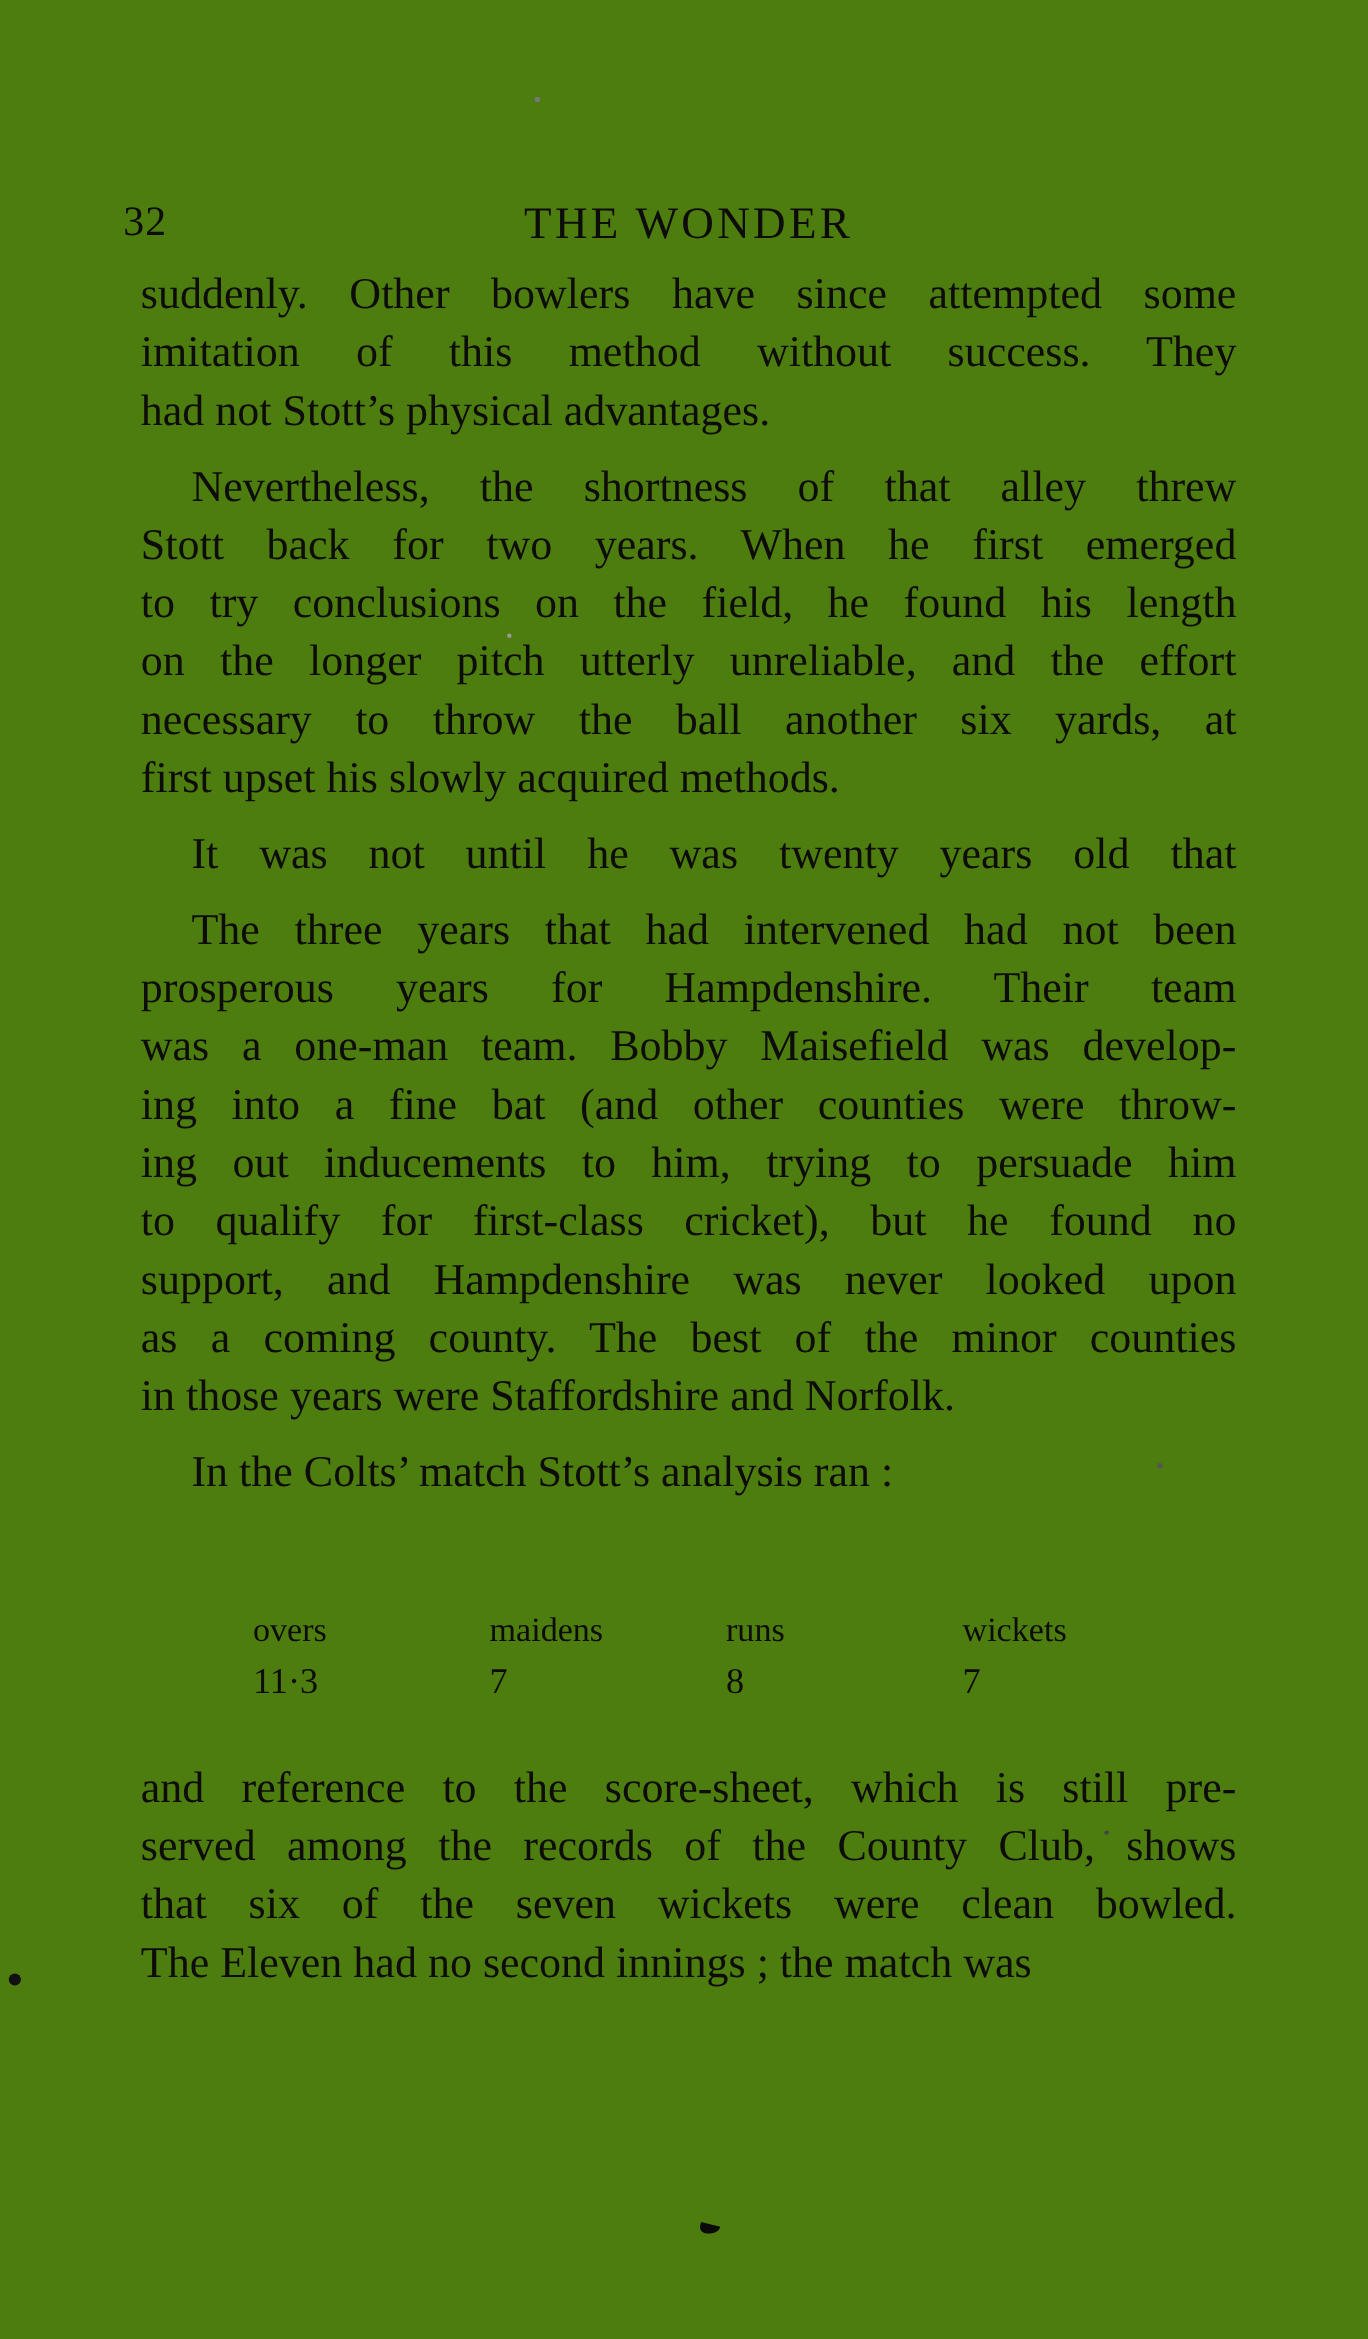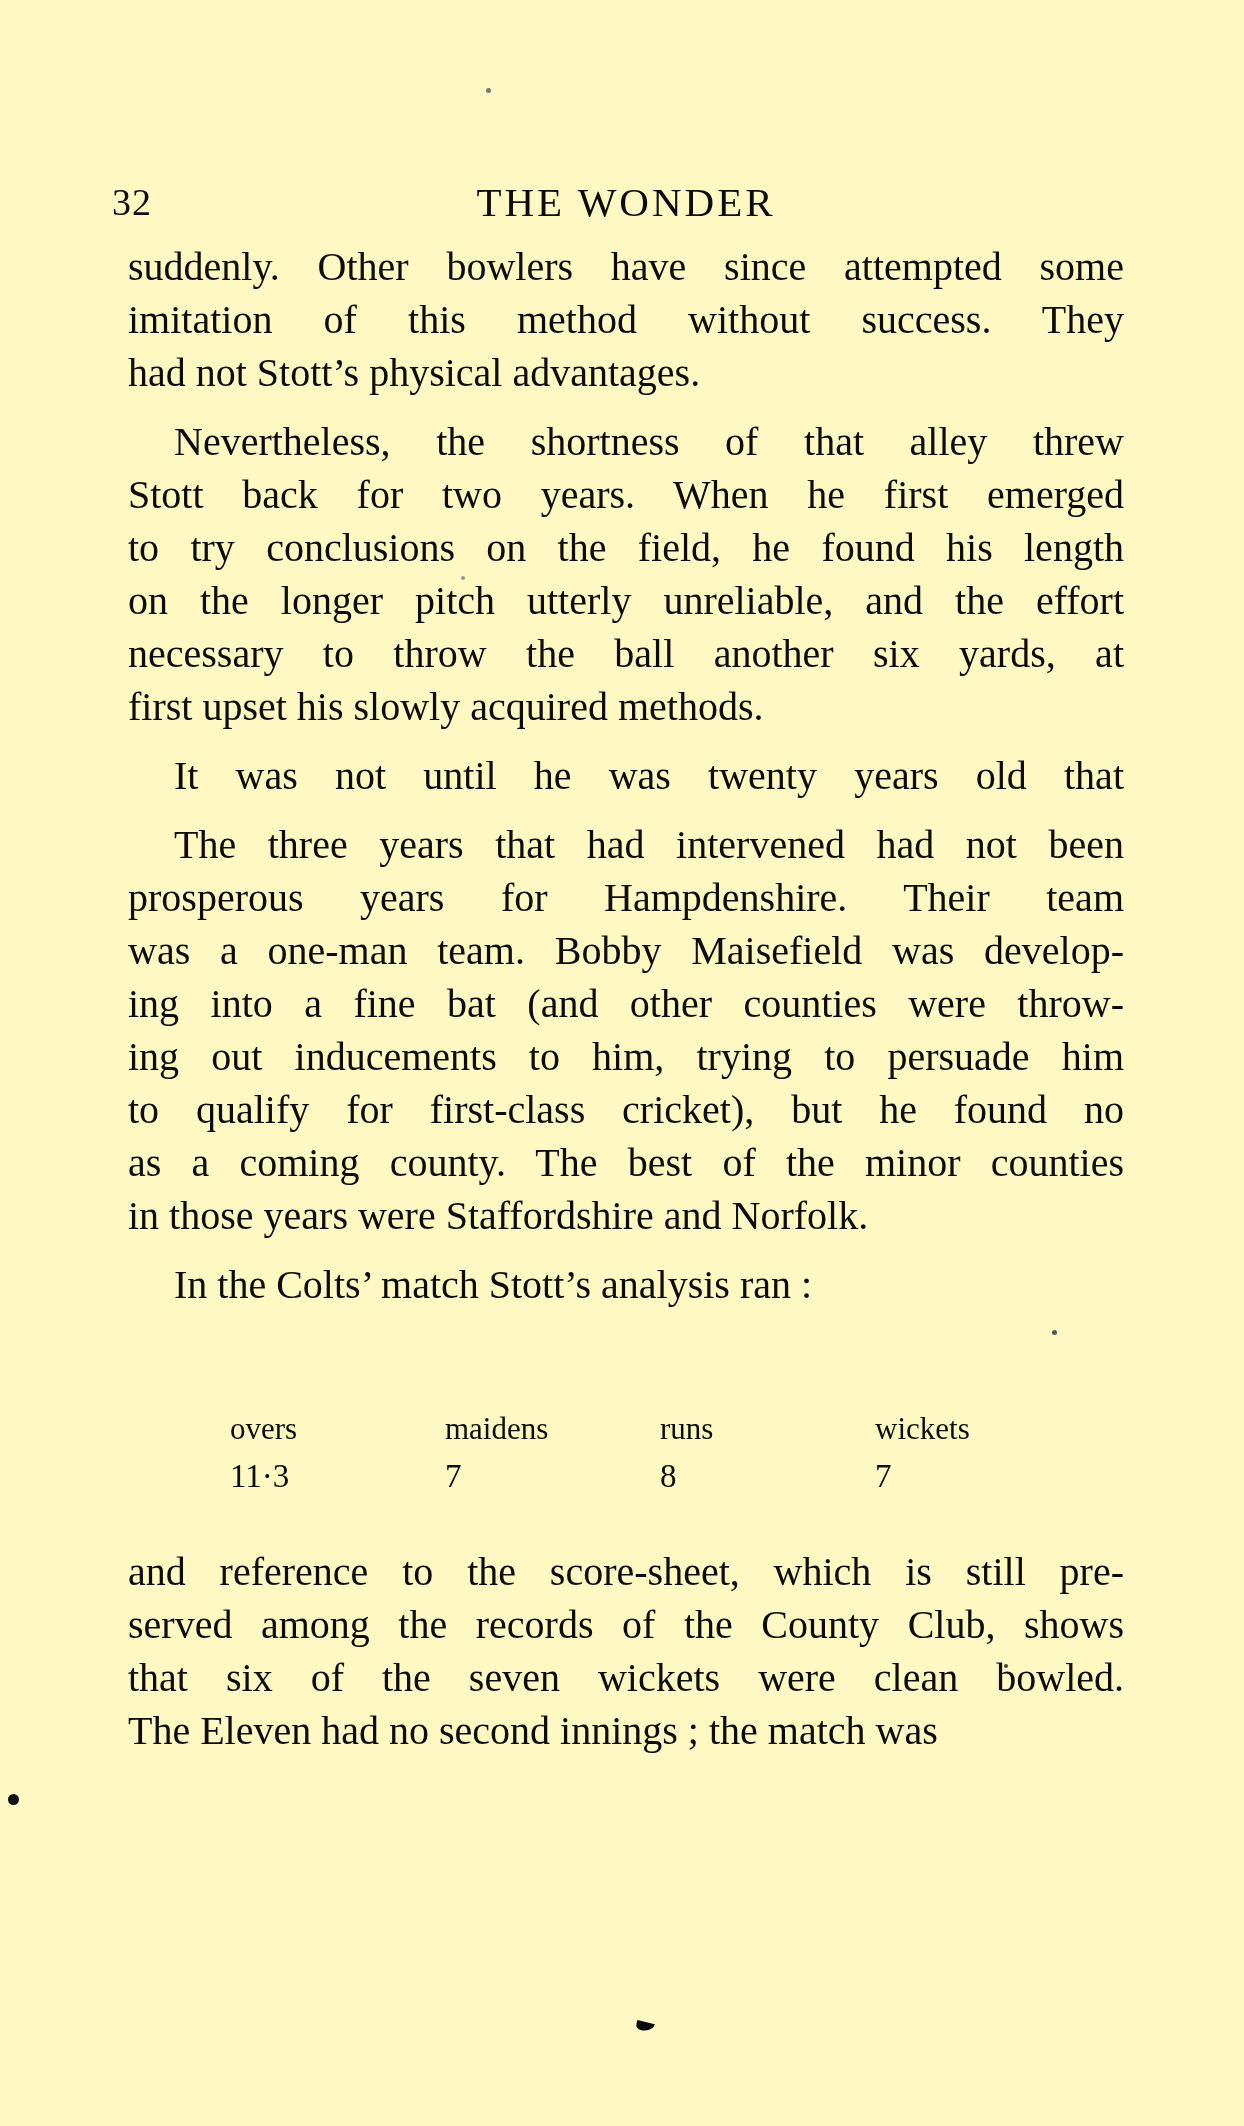--- a/index.html
+++ b/index.html
@@ -1,20 +1,20 @@
 <!DOCTYPE html>
 <html><head>
 <meta charset="utf-8">
 <style>
   html, body { margin: 0; padding: 0; background: #e8e8e8; }
   .page {
     position: relative;
     width: 1244px;
     height: 2126px;
-    background: #fef9c3;
+    background: #4d7c0f;
     font-family: "Liberation Serif", "DejaVu Serif", serif;
     color: #0d0c0a;
     overflow: hidden;
     margin: 0 auto;
   }
   .text-block {
     position: absolute;
     left: 112px;
     right: 104px;
     top: 178px;
@@ -100,20 +100,21 @@
         <div class="paragraph indent">
           <div class="line">It was not until he was twenty years old that</div>
         </div>
         <div class="paragraph indent">
           <div class="line">The three years that had intervened had not been</div>
           <div class="line">prosperous years for Hampdenshire.  Their team</div>
           <div class="line">was a one-man team.  Bobby Maisefield was develop-</div>
           <div class="line">ing into a fine bat (and other counties were throw-</div>
           <div class="line">ing out inducements to him, trying to persuade him</div>
           <div class="line">to qualify for first-class cricket), but he found no</div>
+          <div class="line">support, and Hampdenshire was never looked upon</div>
           <div class="line">as a coming county.  The best of the minor counties</div>
           <div class="line last">in those years were Staffordshire and Norfolk.</div>
         </div>
         <div class="paragraph indent">
           <div class="line last">In the Colts’ match Stott’s analysis ran :</div>
         </div>
       </div>
 
     <div class="analysis-table">
       <div class="t-row t-head">

